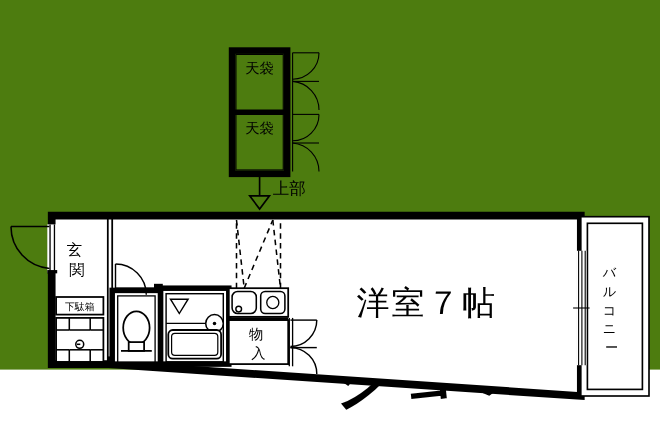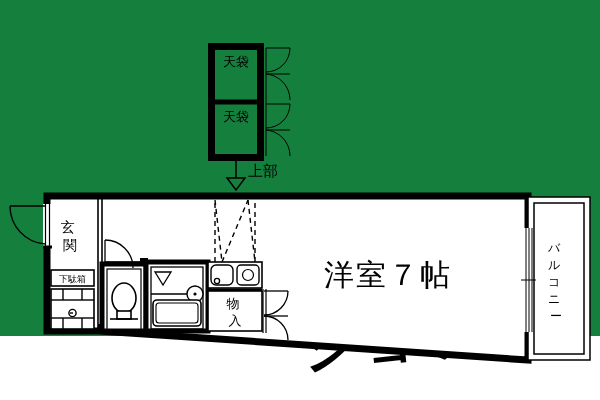--- a/index.html
+++ b/index.html
@@ -1,18 +1,18 @@
 <!DOCTYPE html>
 <html><head>
 <meta charset="utf-8">
 <style>
   html,body{margin:0;padding:0;background:#ffffff;}
   body{width:600px;height:400px;overflow:hidden;
        font-family:"DejaVu Sans","Liberation Sans",sans-serif;}
-  #plan{position:relative;width:600px;height:336px;background:#15803d;}
+  #plan{position:relative;width:600px;height:336px;background:#4d7c0f;}
   svg{display:block;}
   .lbl{font-family:"DejaVu Sans","Liberation Sans",sans-serif;fill:#000;}
 </style>
 </head>
 <body>
 
 <div id="plan">
 <svg width="600" height="400" viewBox="0 0 600 400">
 
   <g opacity="1">

